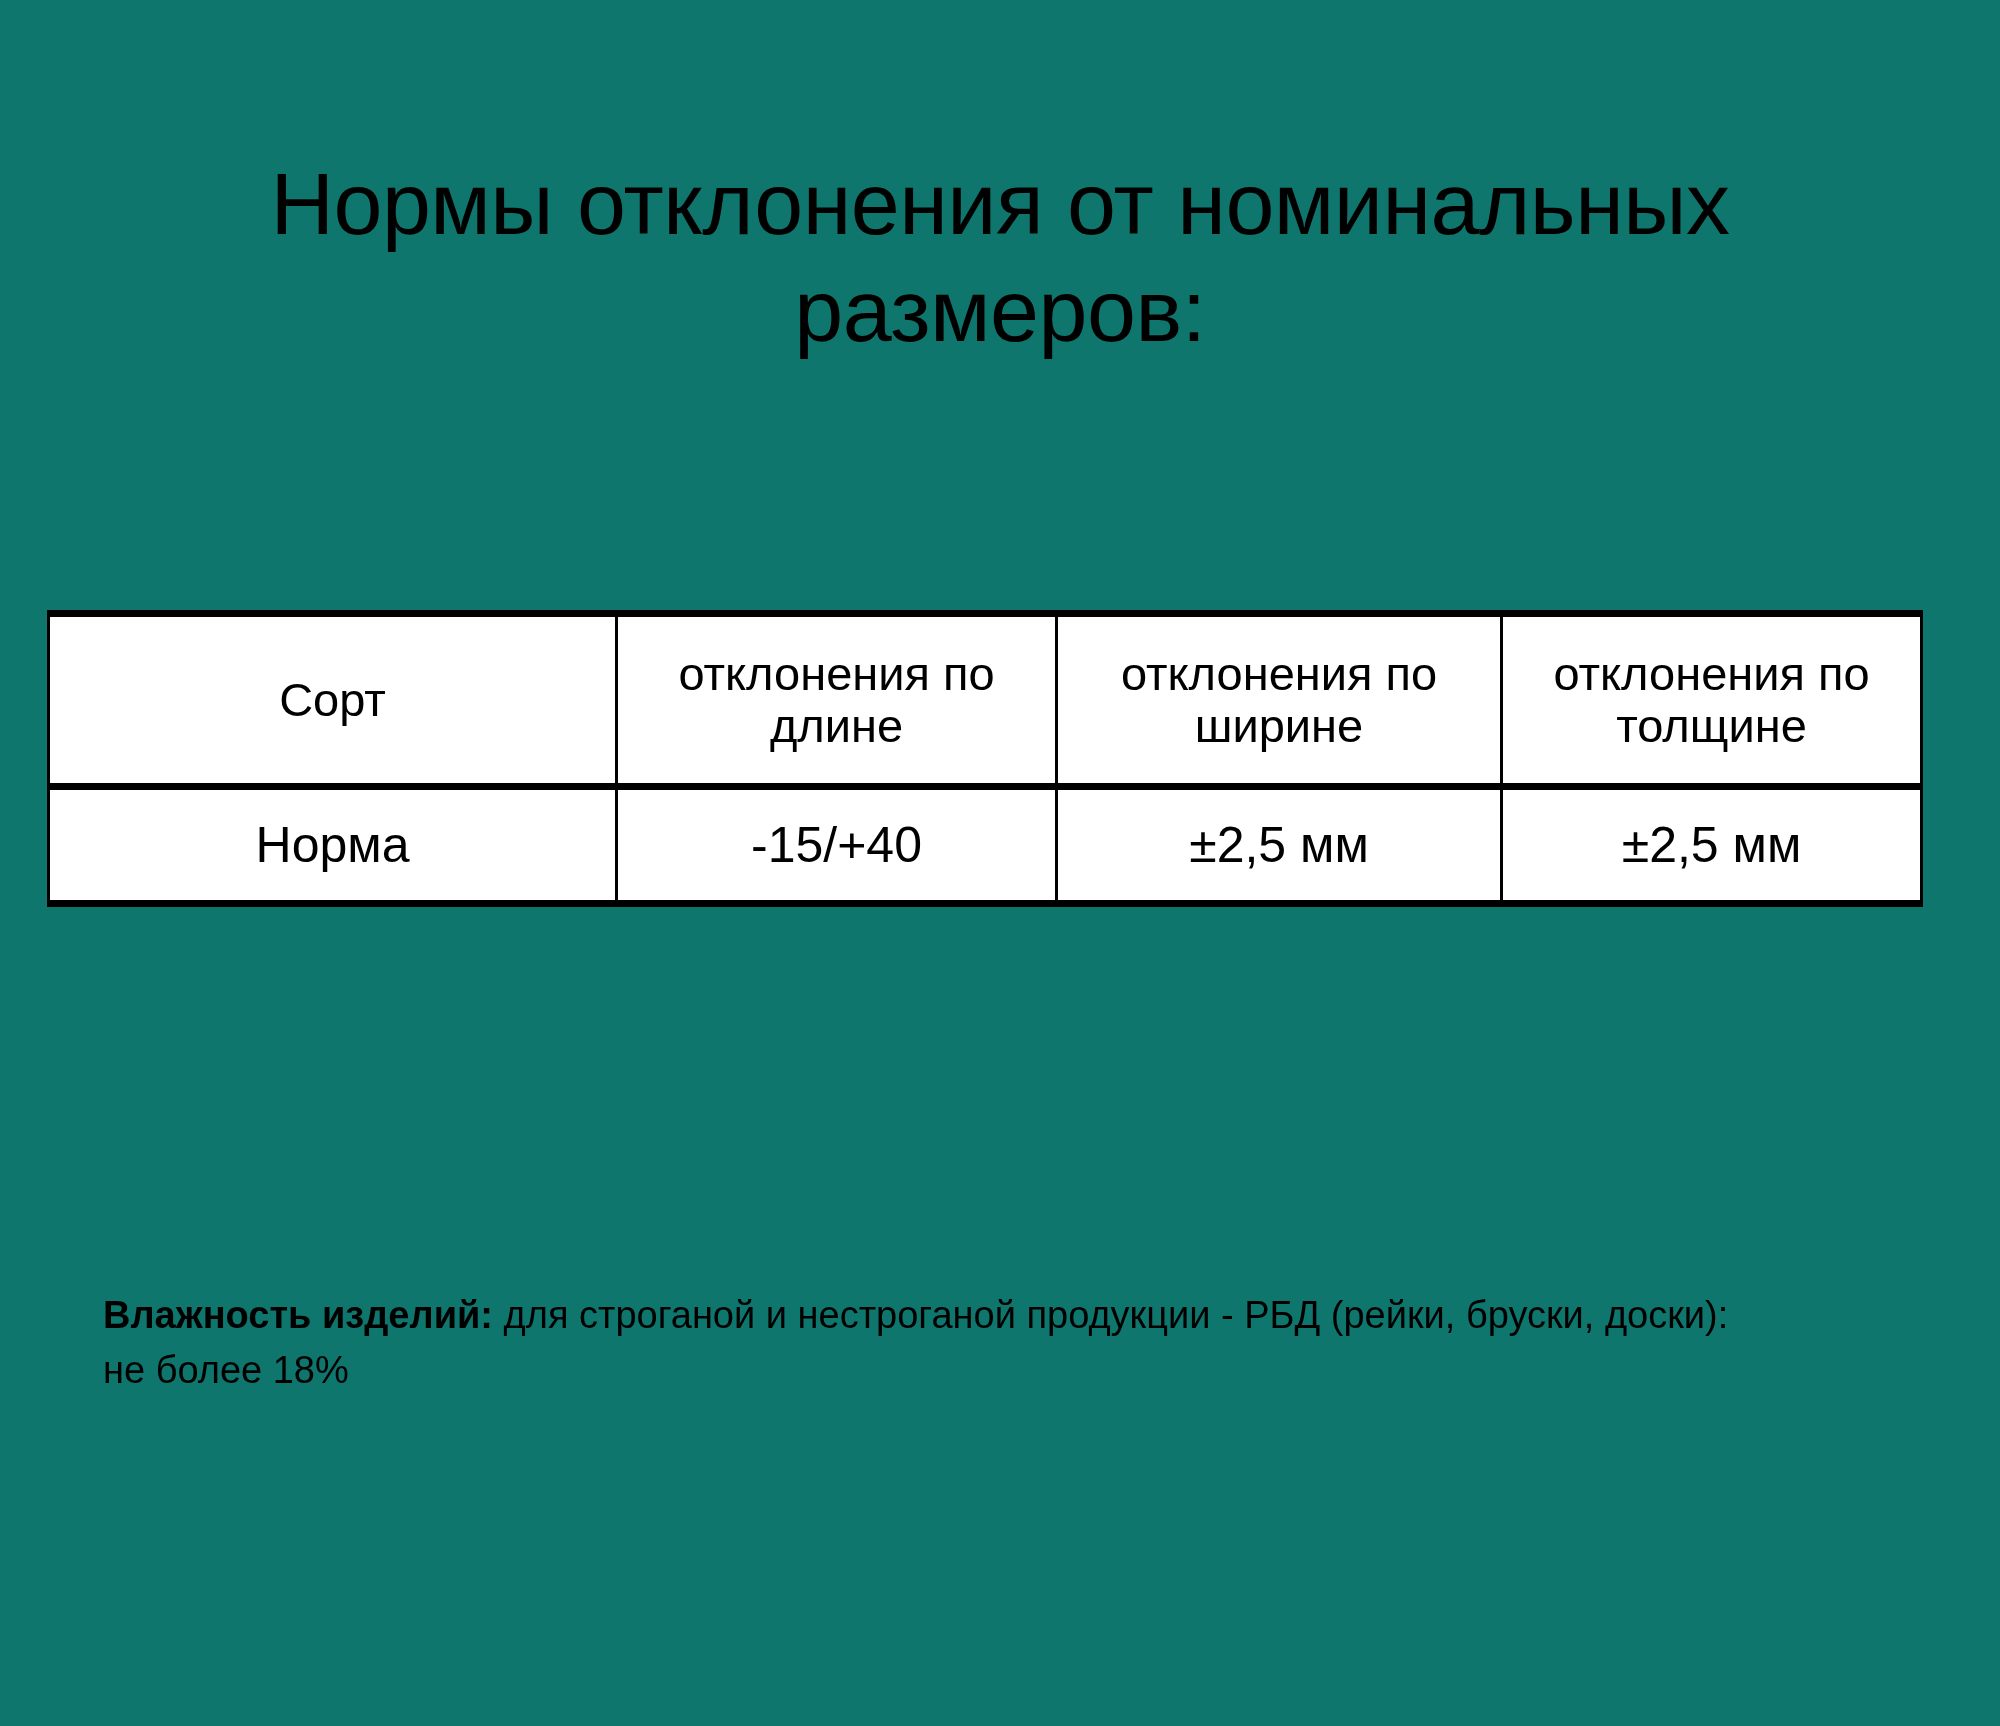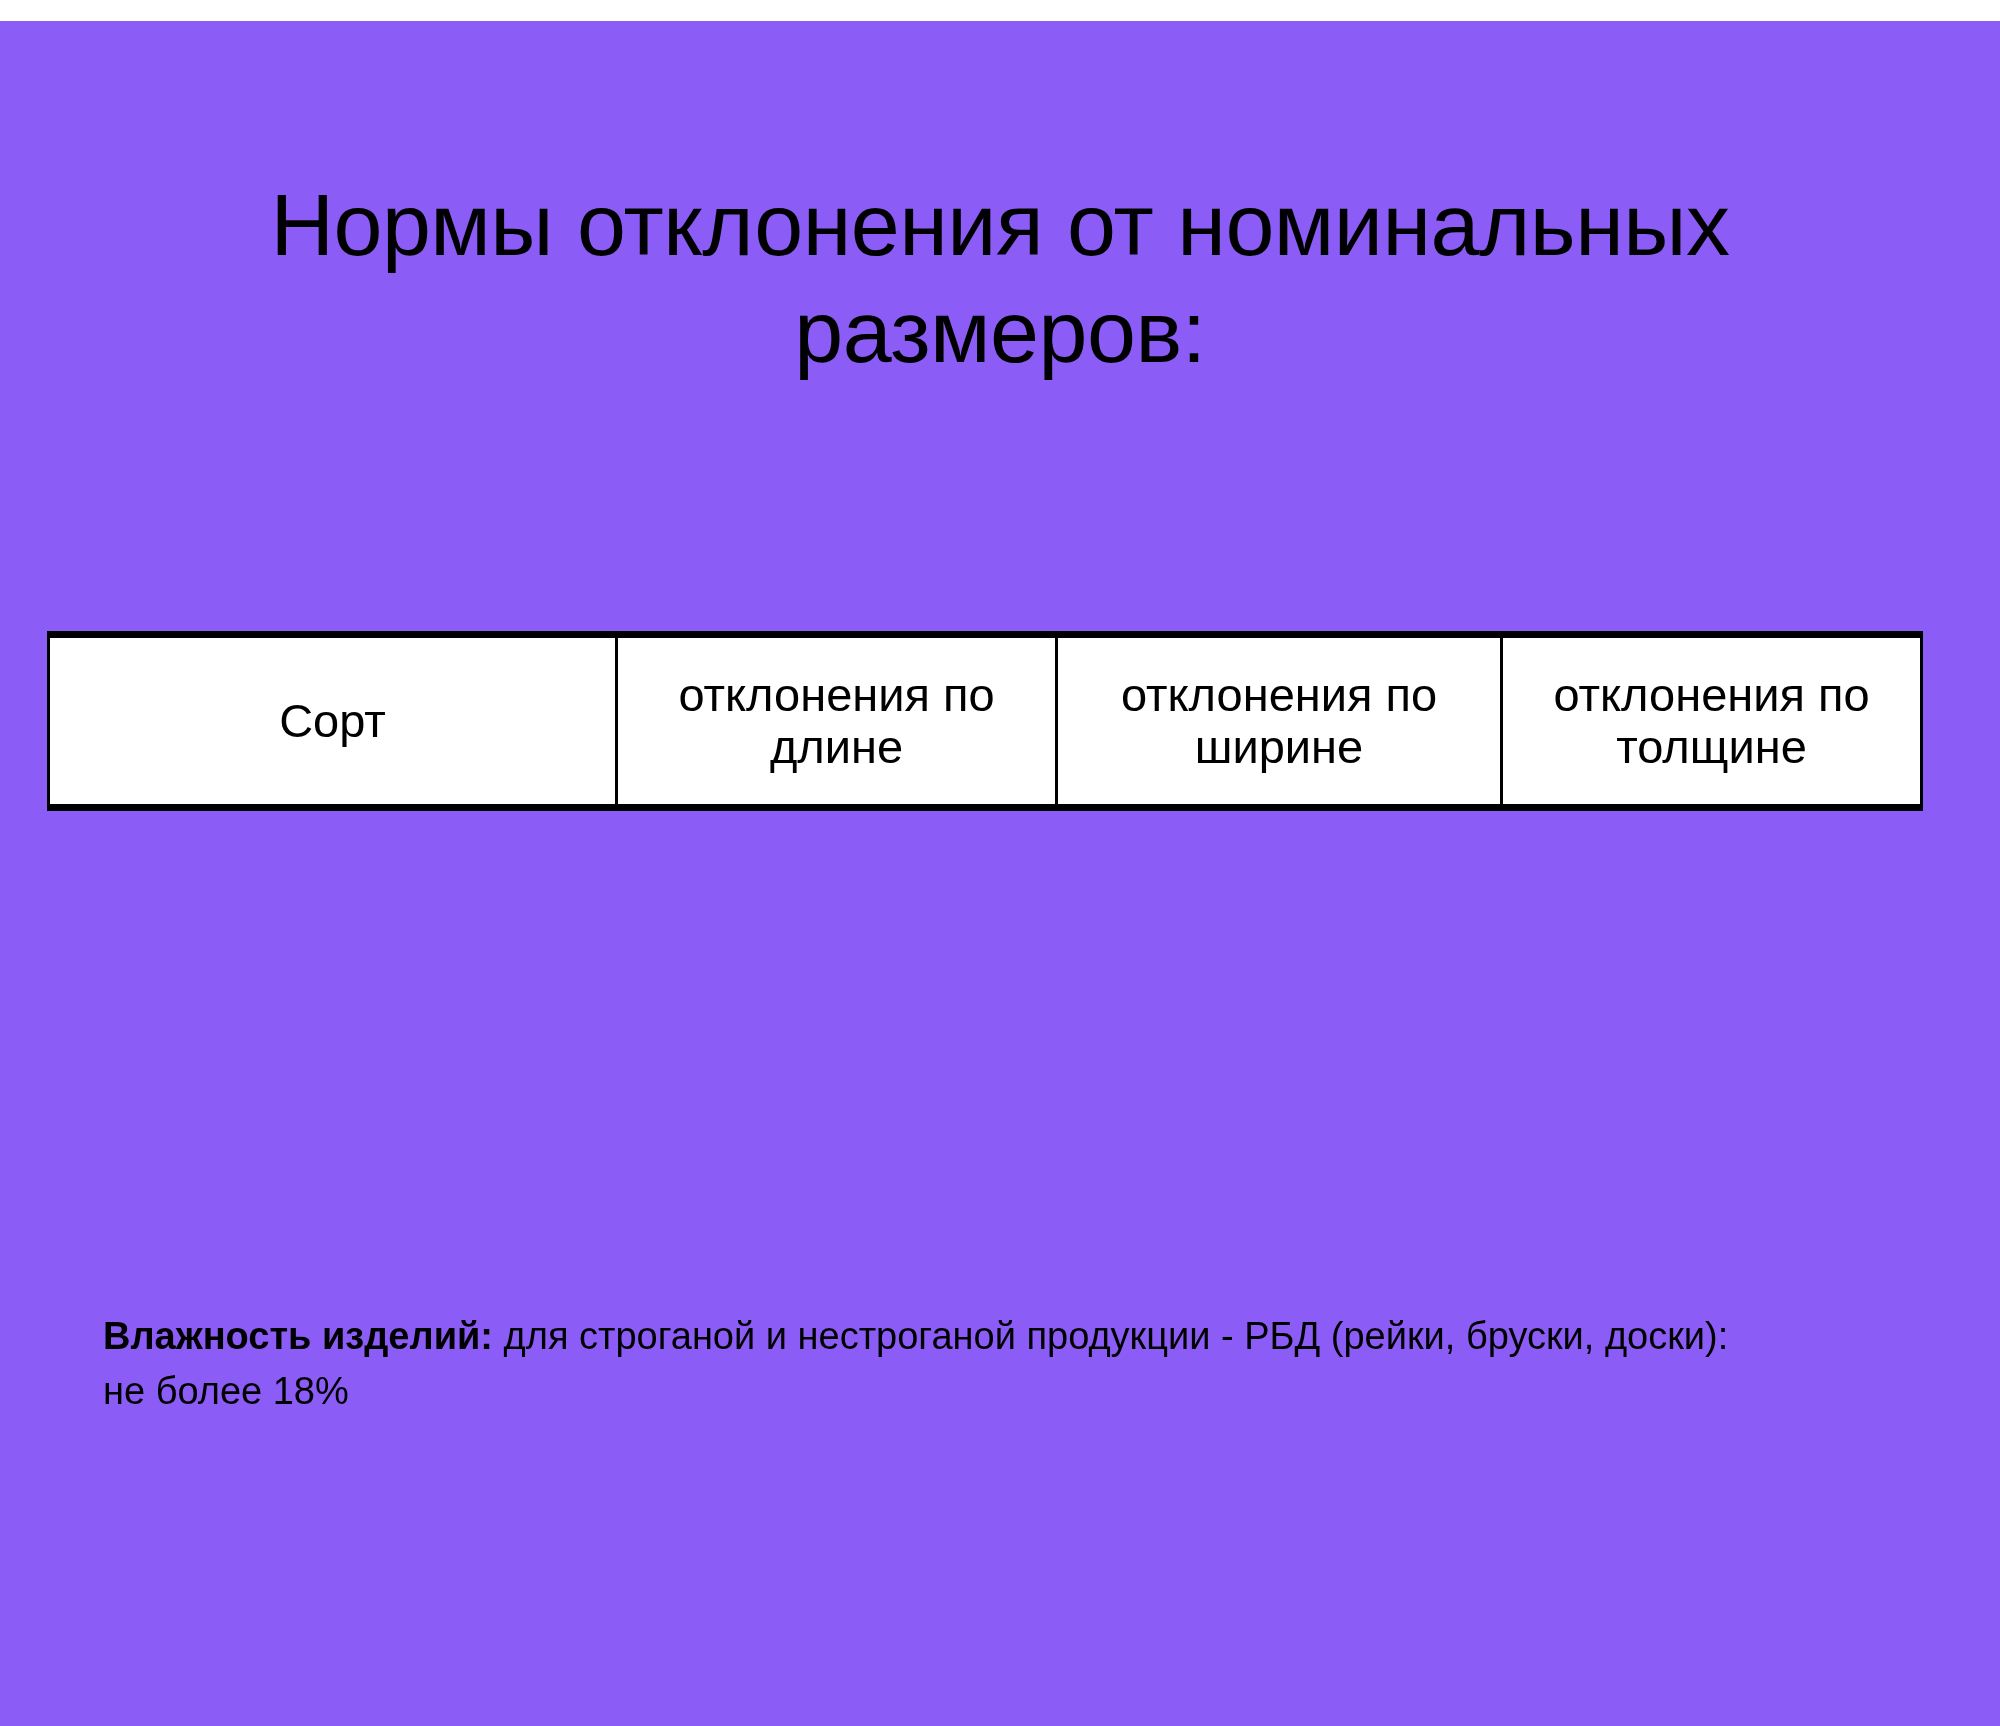--- a/index.html
+++ b/index.html
@@ -12,22 +12,21 @@
     height: 1726px;
     font-family: "Liberation Sans", sans-serif;
     color: #000000;
     overflow: hidden;
     position: relative;
   }
 
   .slide {
     position: absolute;
     inset: 0;
-    background: #8b5cf6;
-    margin-top: 21px;
+    background: #0f766e;
   }
 
   
   .title {
     position: absolute;
     left: 0;
     top: 150px;
     width: 2000px;
     text-align: center;
     font-size: 88px;
@@ -120,20 +119,26 @@
           <td>Сорт</td>
           <td class="inner-sep">отклонения по
 длине</td>
           <td class="inner-sep">отклонения по
 ширине</td>
           <td class="inner-sep">отклонения по
 толщине</td>
         </tr>
 
 
+        <tr class="data-row">
+          <td class="sort-cell">Норма</td>
+          <td class="inner-sep">-15/+40</td>
+          <td class="inner-sep">±2,5 мм</td>
+          <td class="inner-sep">±2,5 мм</td>
+        </tr>
 
       </tbody>
     </table>
   </div>
 
   <div class="footnote">
     <span class="lead">Влажность изделий:</span><span> для строганой и нестроганой продукции - РБД (рейки, бруски, доски):</span>
     <span class="line2">не более 18%</span>
   </div>
 

